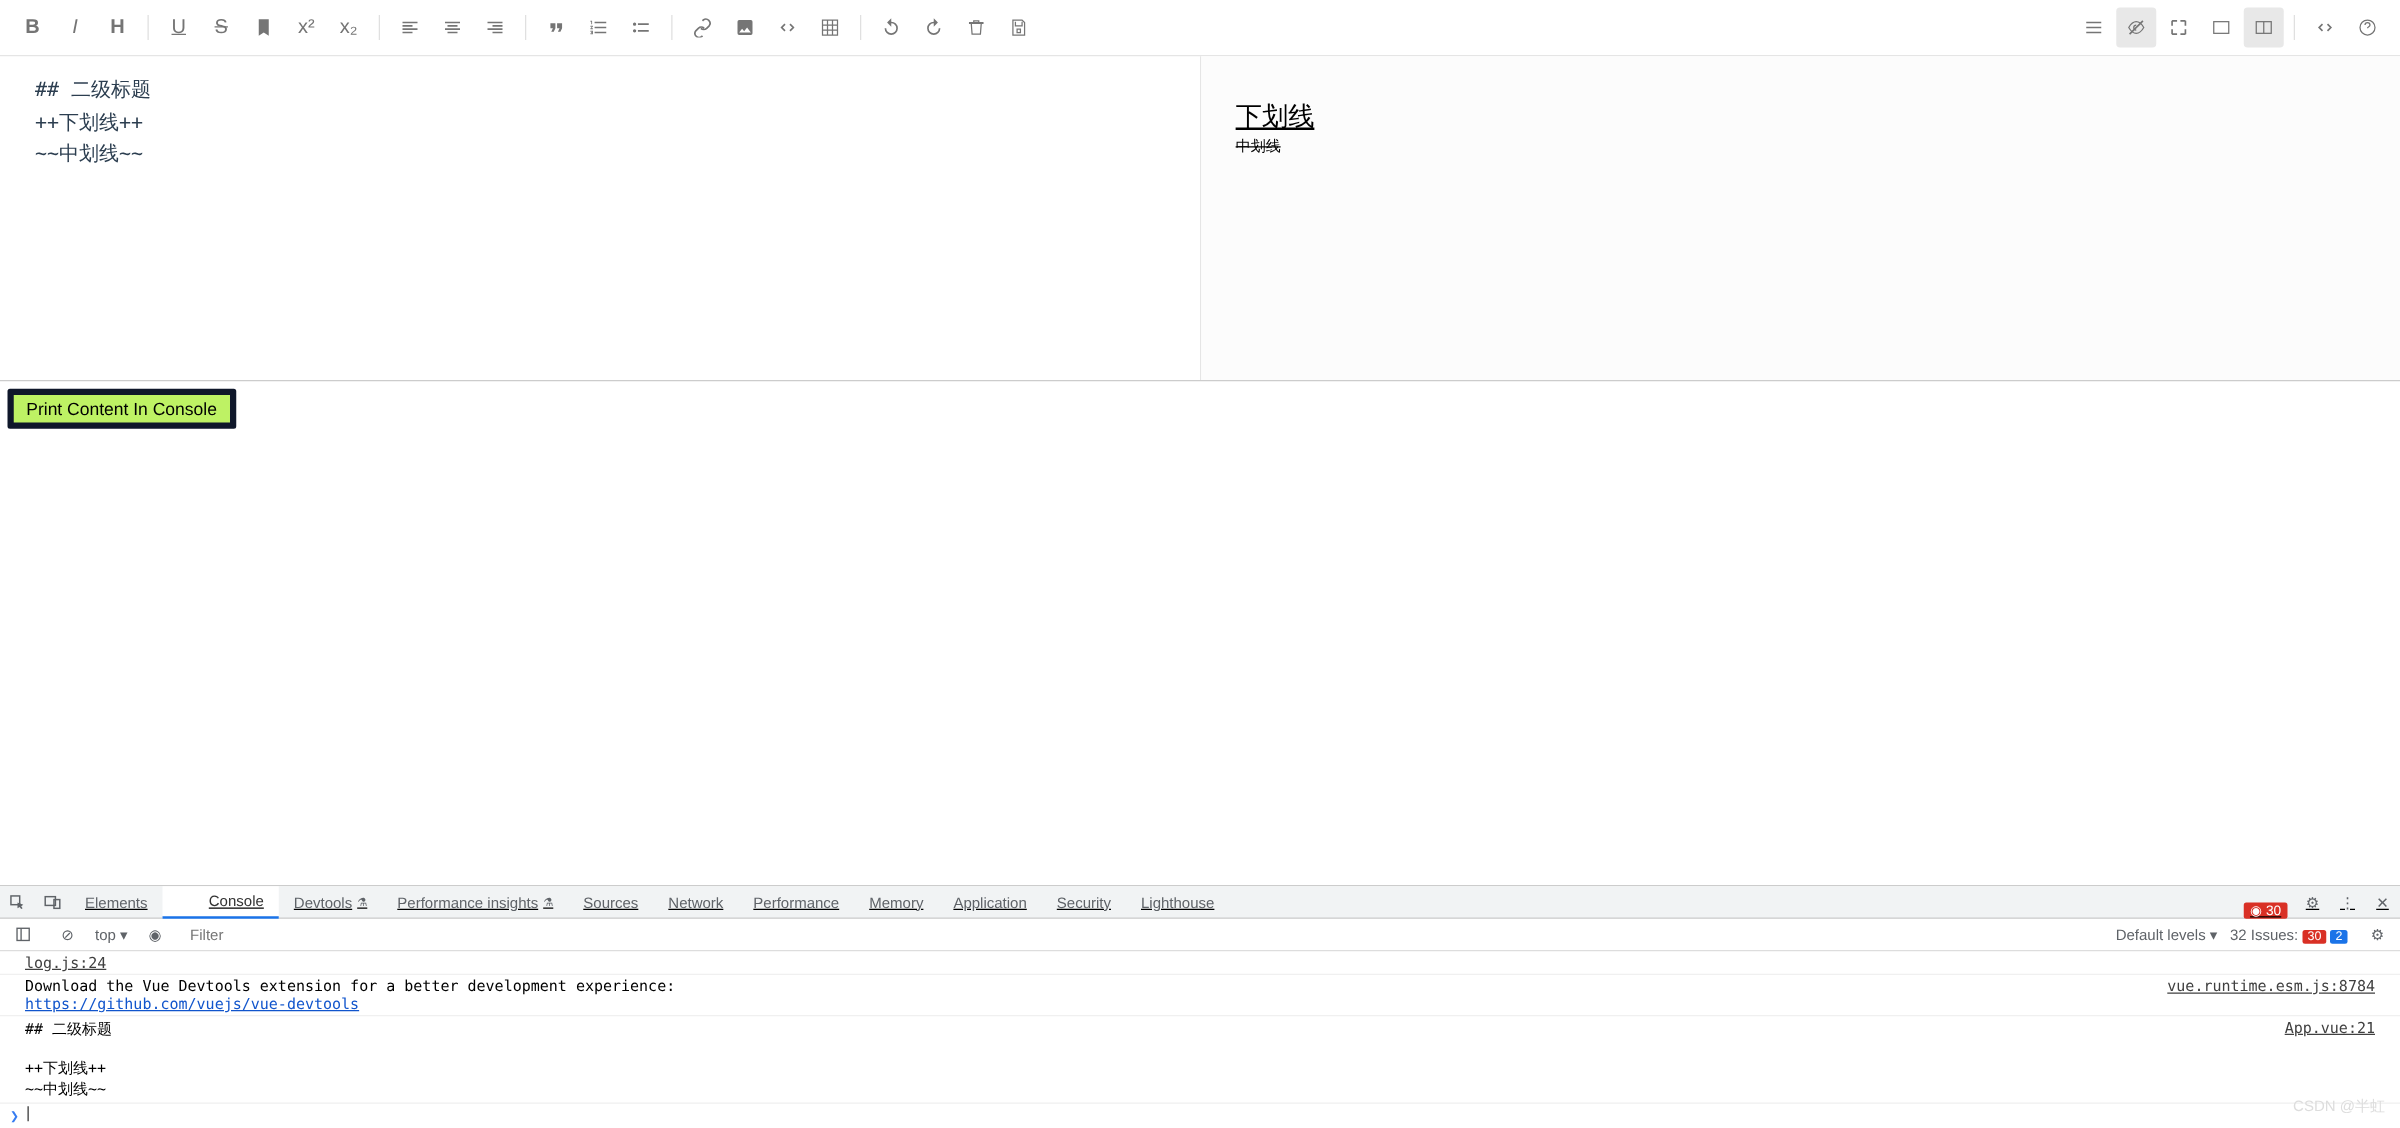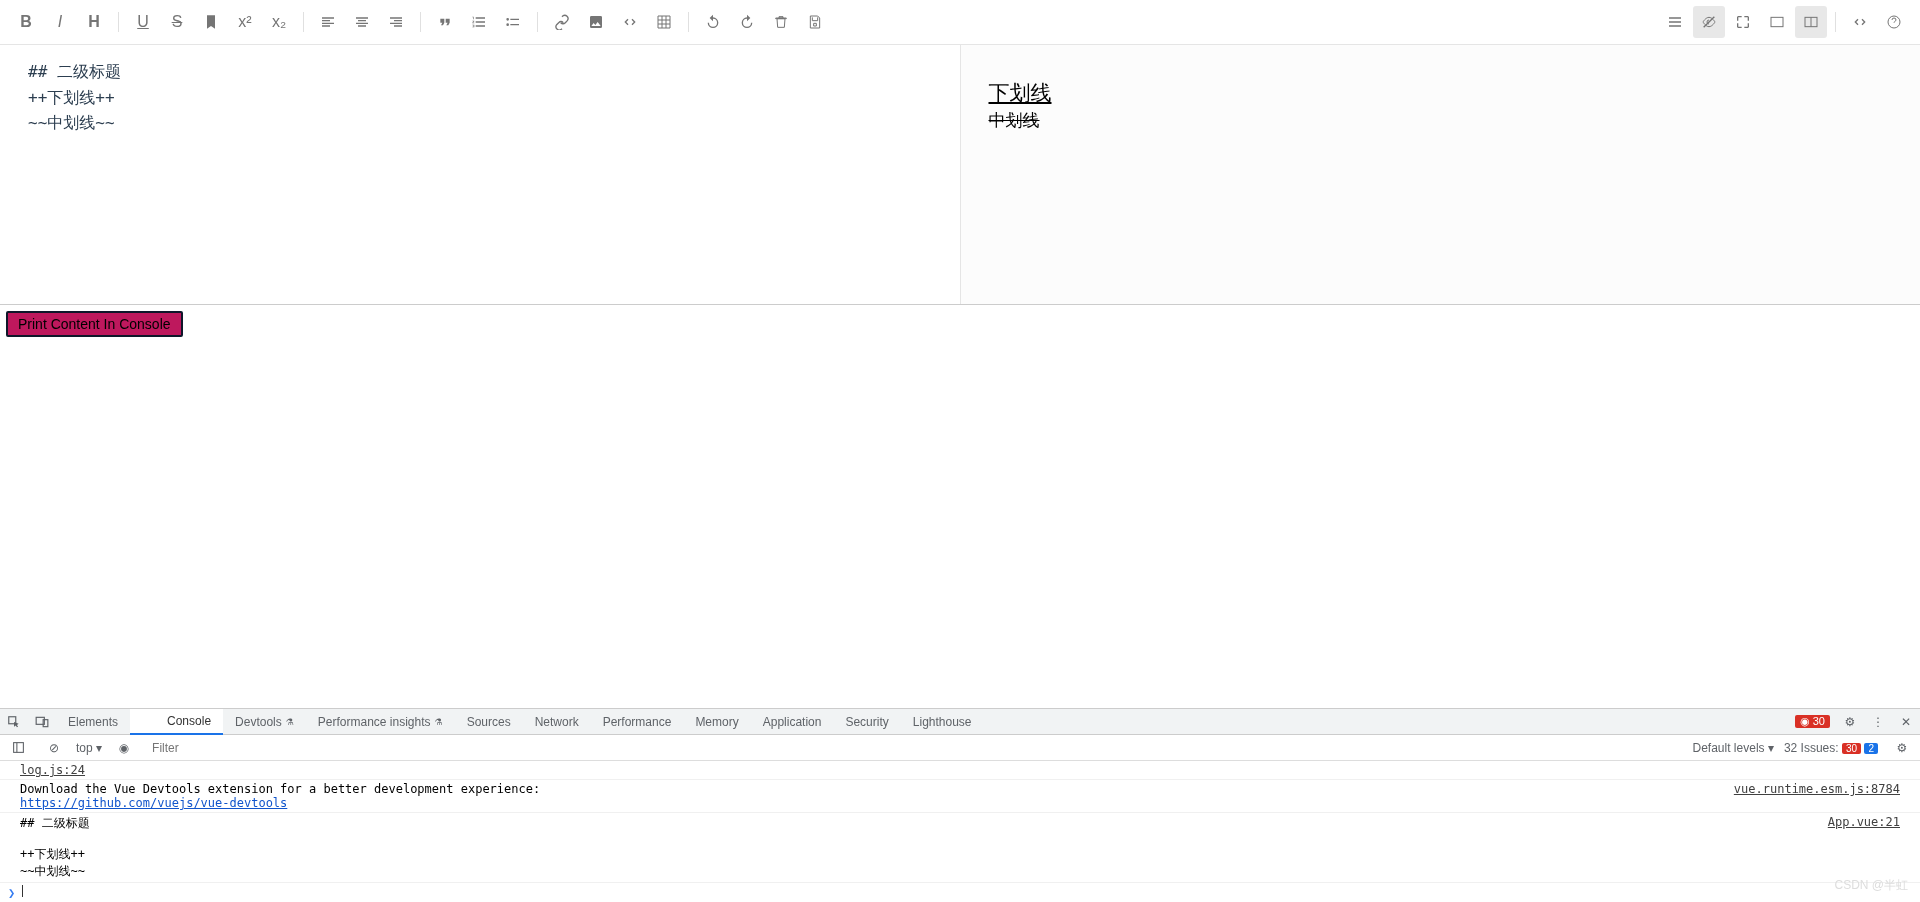--- a/index.html
+++ b/index.html
@@ -13,33 +13,33 @@
 .tb-btn.active { background: #e8e8e8; }
 .tb-sep { width: 1px; height: 20px; background: #e0e0e0; margin: 0 6px; }
 .tb-btn svg { width: 16px; height: 16px; fill: #757575; }
 
 
 .editor-container { display: flex; height: 260px; border-bottom: 1px solid #ccc; }
 .editor-pane { flex: 1; padding: 14px 28px; font-family: Menlo, Monaco, Consolas, monospace; font-size: 16px; line-height: 1.6; color: #2c3e50; border-right: 1px solid #e5e5e5; overflow: auto; }
 .preview-pane { flex: 1; padding: 20px 28px; overflow: auto; background: #fcfcfc; }
 .preview-pane h2 { font-size: 26px; font-weight: 700; margin-bottom: 8px; padding-bottom: 8px; border-bottom: 1px solid #eee; }
 .preview-pane .u { text-decoration: underline; font-size: 21px; display: block; margin-top: 14px; }
-.preview-pane .s { text-decoration: line-through; font-size: 17px; display: block; margin-top: 2px; }
+.preview-pane .s { text-decoration: line-through; font-size: 12px; display: block; margin-top: 2px; }
 
 
 .print-row { padding: 6px; }
-.print-btn { padding: 3px 10px; font-size: 14px; background: #be185d; border: 2px solid #0f172a; border-radius: 2px; cursor: pointer; }
+.print-btn { padding: 3px 10px; font-size: 14px; background: #bef264; border: 5px solid #0f172a; border-radius: 2px; cursor: pointer; }
 
 
 .devtools { position: absolute; bottom: 0; left: 0; right: 0; border-top: 1px solid #ccc; background: #fff; font-family: "Segoe UI", Arial, sans-serif; font-size: 12px; }
-.dt-tabs { display: flex; align-items: center; background: #f1f3f4; border-bottom: 1px solid #ccc; height: 26px; }
+.dt-tabs { display: flex; align-items: center; background: #f1f3f4; border-bottom: 1px solid #ccc; height: 26px; text-decoration: underline; }
 .dt-icon-btn { width: 28px; height: 26px; display: flex; align-items: center; justify-content: center; cursor: pointer; color: #5f6368; }
 .dt-tab { padding: 0 12px; height: 26px; display: flex; align-items: center; cursor: pointer; color: #5f6368; gap: 4px; }
 .dt-tab.active { color: #333; border-bottom: 2px solid #1a73e8; background: #fff; padding-left: 37px; }
-.dt-right { margin-left: auto; display: flex; align-items: center; }
+.dt-right { margin-left: auto; display: flex; align-items: flex-end; }
 .dt-badge { background: #d93025; color: #fff; font-size: 11px; padding: 0 5px; border-radius: 2px; margin-right: 6px; }
 
 .dt-filter { display: flex; align-items: center; border-bottom: 1px solid #ddd; height: 26px; padding: 0 4px; gap: 8px; }
 .dt-filter-input { border: none; outline: none; font-size: 12px; padding: 2px 6px; width: 200px; color: #999; }
 .dt-filter-right { margin-left: auto; display: flex; align-items: center; gap: 10px; color: #5f6368; }
 .dt-dropdown { color: #5f6368; cursor: pointer; }
 
 .dt-console { font-family: Menlo, Consolas, monospace; font-size: 12px; }
 .dt-line { display: flex; padding: 2px 20px; border-bottom: 1px solid #f0f0f0; }
 .dt-msg { flex: 1; white-space: pre-wrap; }

